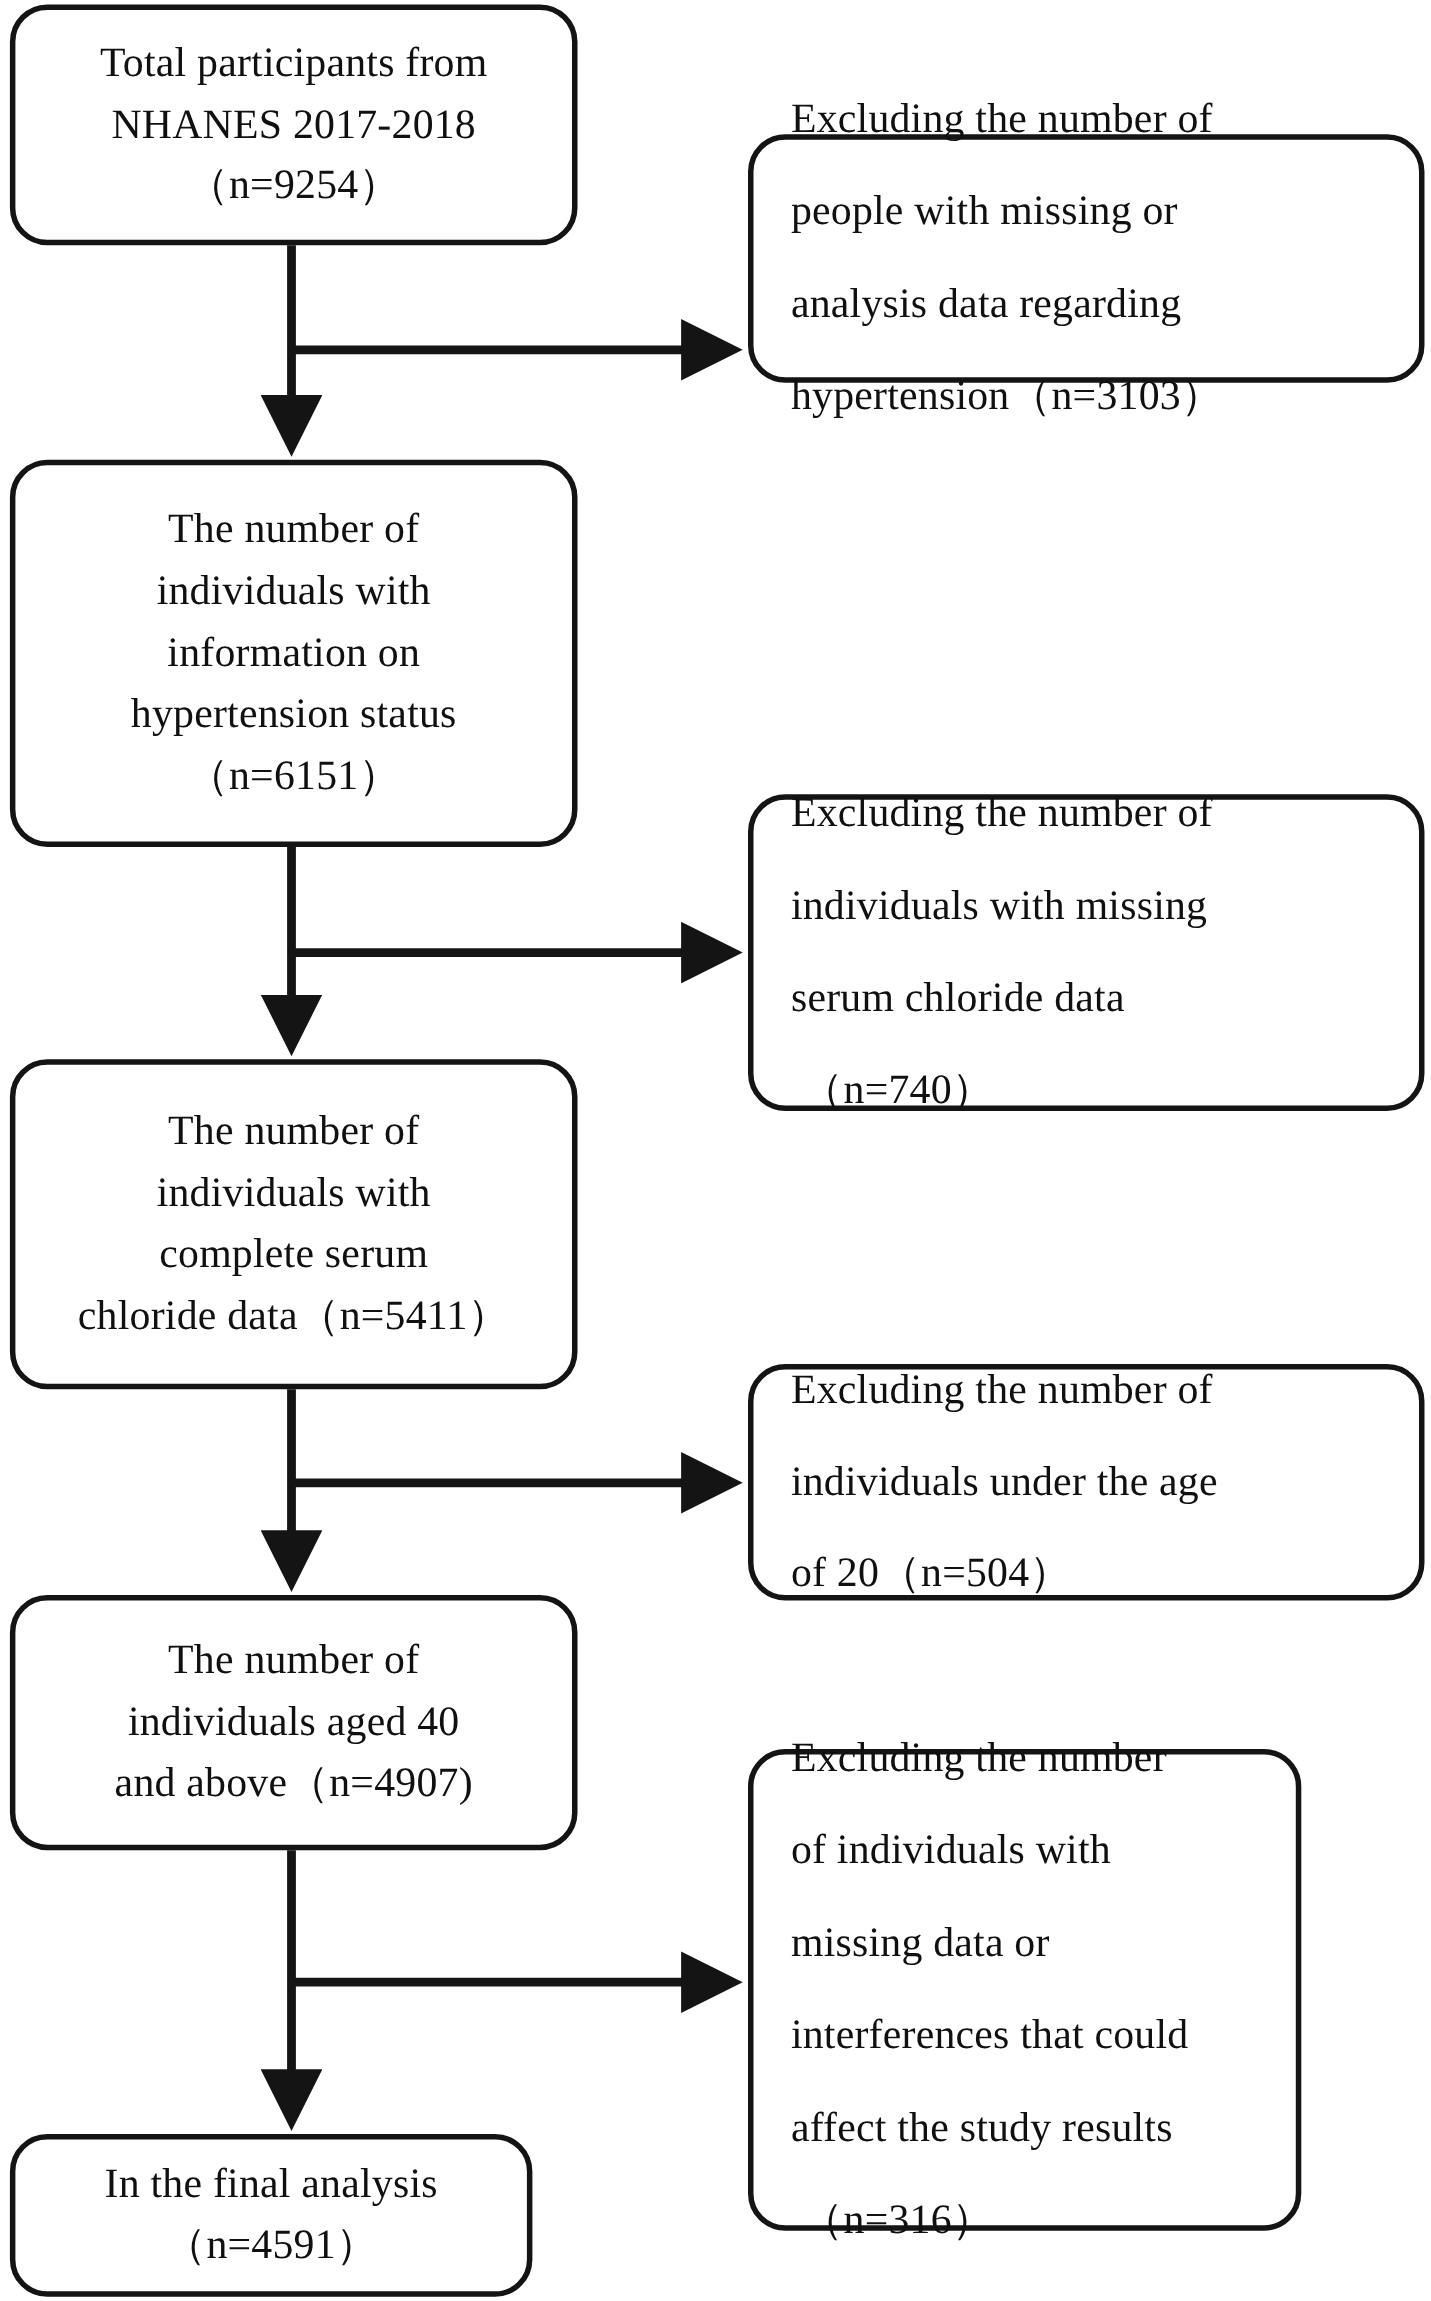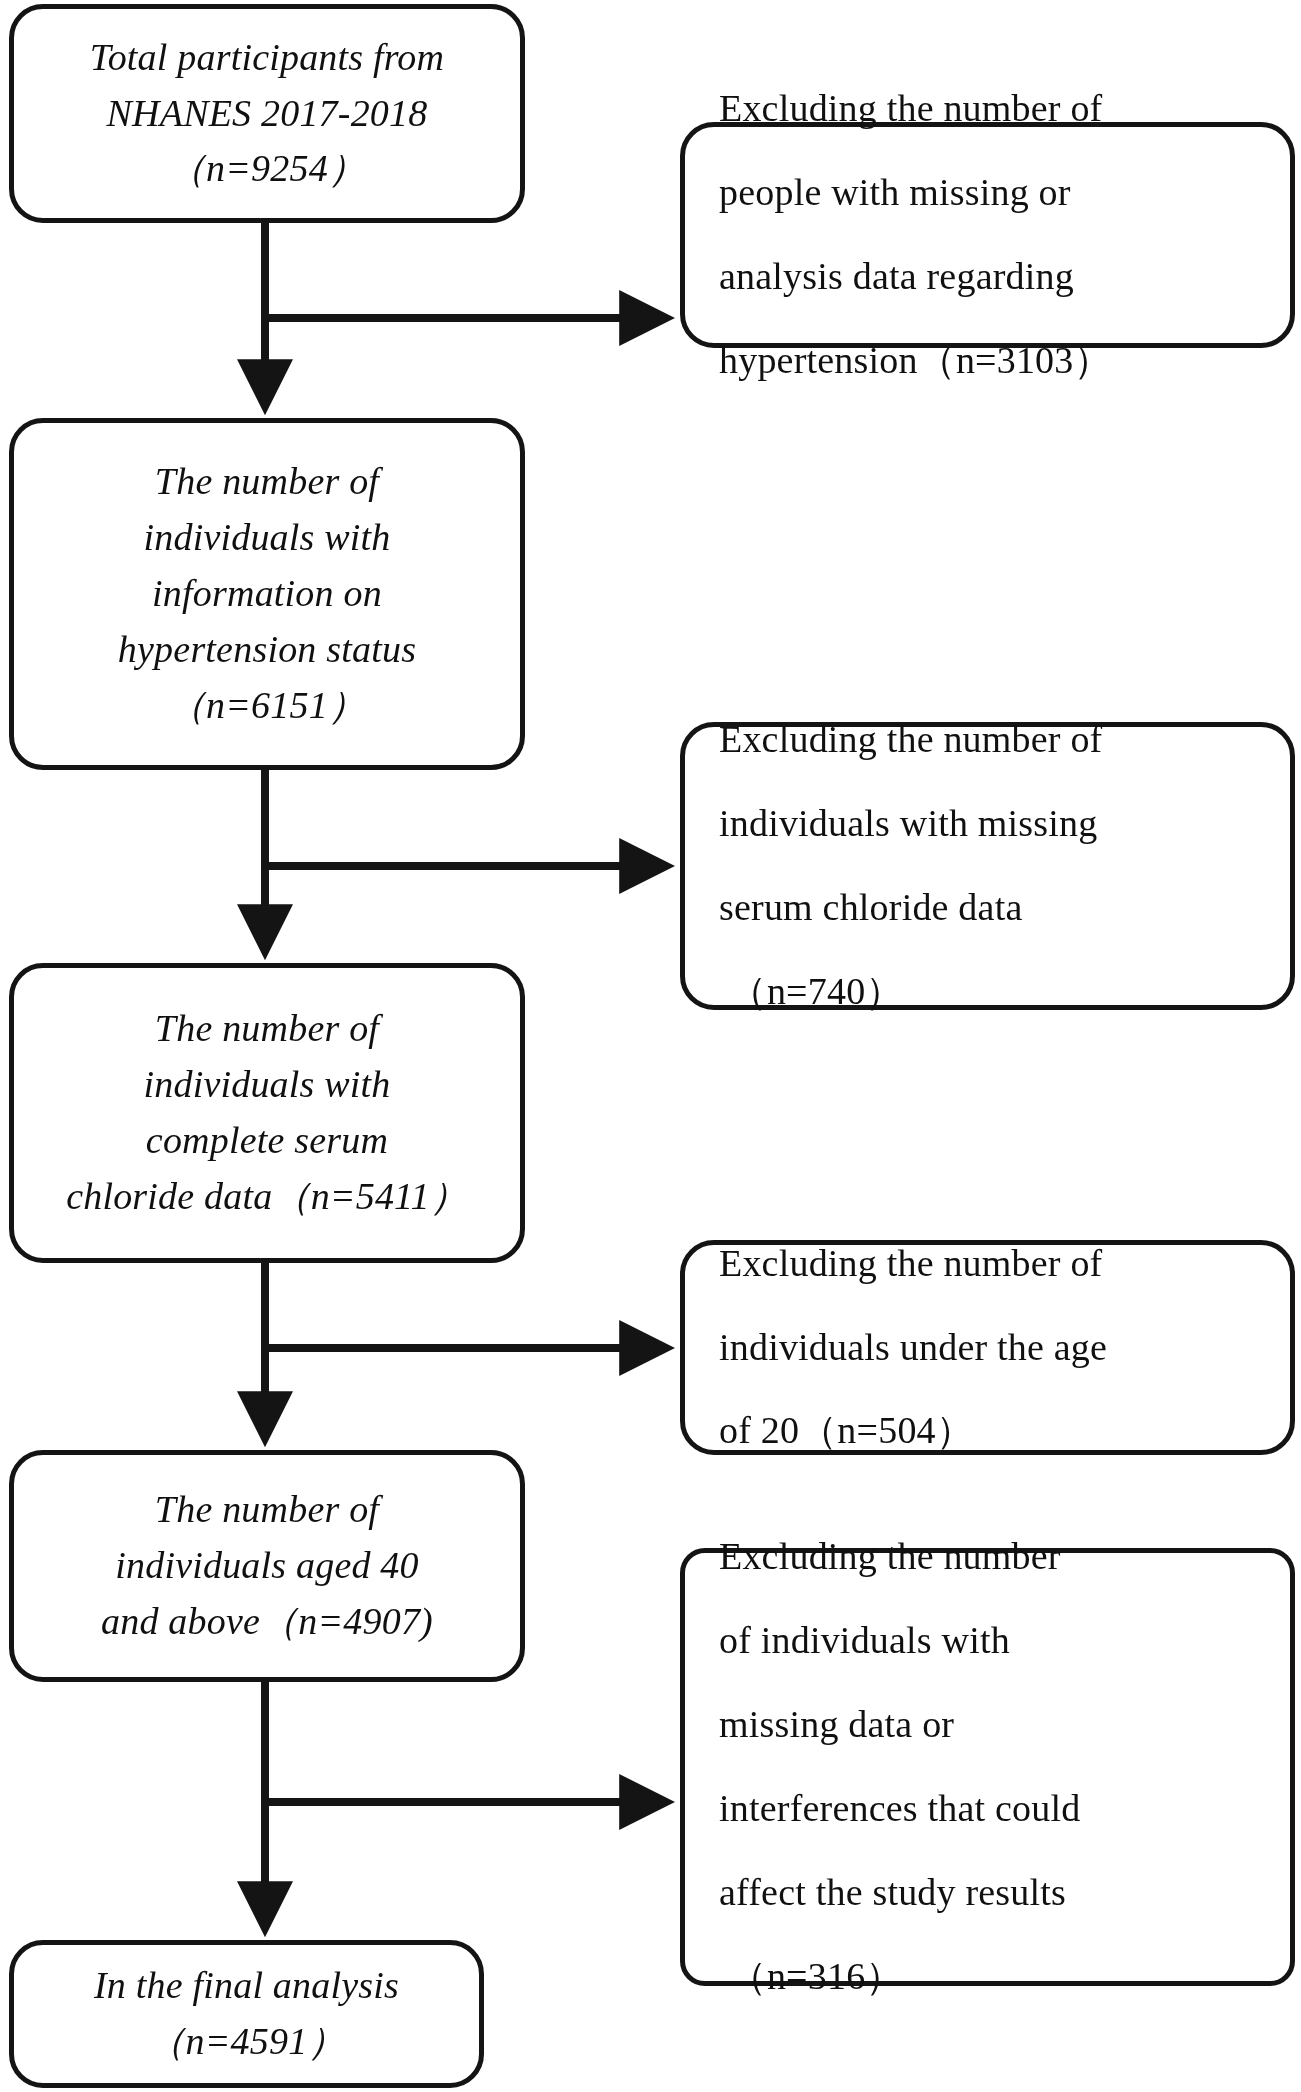--- a/index.html
+++ b/index.html
@@ -38,21 +38,20 @@
   .node .line {
     display: block;
     white-space: pre;
     color: #101010;
     font-size: 38px;
     line-height: 1.47;
     letter-spacing: 0.2px;
   }
   .node.primary {
     text-align: center;
-    font-style: italic;
   }
   .node.primary .line {
     text-align: center;
   }
   .node.exclusion {
     align-items: flex-start;
     text-align: left;
     padding-left: 34px;
     padding-right: 14px;
     gap: 28px;
@@ -63,21 +62,21 @@
   
   #node-total           { left: 9px;  top: 4px;    width: 516px; height: 219px; }
   #node-hypertension    { left: 9px;  top: 418px;  width: 516px; height: 352px; }
   #node-chloride        { left: 9px;  top: 963px;  width: 516px; height: 300px; }
   #node-aged            { left: 9px;  top: 1450px; width: 516px; height: 232px; }
   #node-final           { left: 9px;  top: 1940px; width: 475px; height: 148px; }
   
   #node-excl-hypertension { left: 680px; top: 122px;  width: 615px; height: 226px; }
   #node-excl-chloride     { left: 680px; top: 722px;  width: 615px; height: 288px; }
   #node-excl-age          { left: 680px; top: 1240px; width: 615px; height: 215px; }
-  #node-excl-interference { left: 680px; top: 1548px; width: 615px; height: 438px; border-radius: 25px; }
+  #node-excl-interference { left: 680px; top: 1590px; width: 503px; height: 438px; }
 </style>
 </head>
 <body>
 
 <div id="canvas">
 
   <svg class="flow-svg" viewBox="0 0 1301 2092" xmlns="http://www.w3.org/2000/svg">
     <defs>
       <marker id="ah" markerWidth="7" markerHeight="7" refX="5.6" refY="3.5" orient="auto" markerUnits="strokeWidth">
         <path d="M0,0 L7,3.5 L0,7 Z" fill="#141414"></path>

